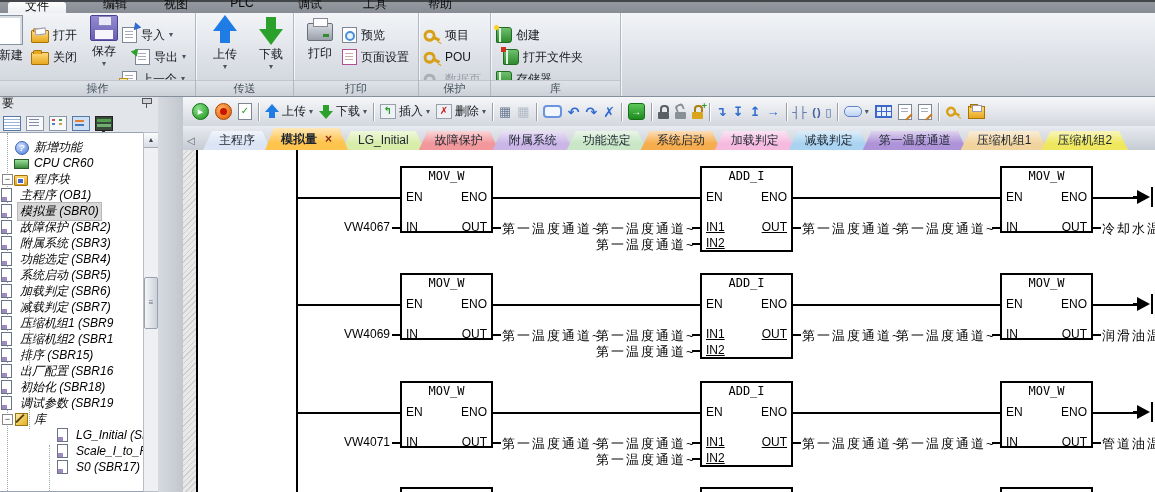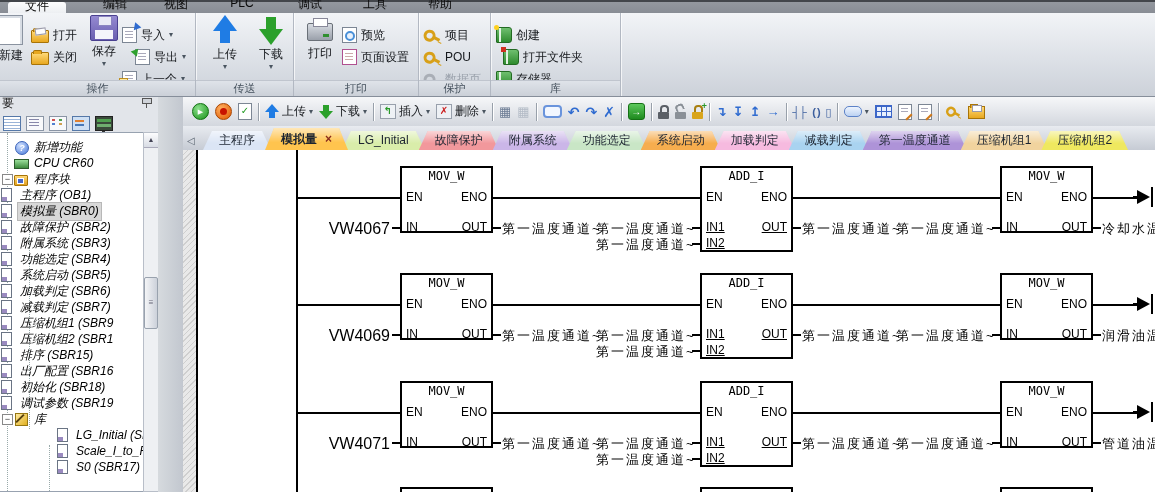--- a/index.html
+++ b/index.html
@@ -170,21 +170,21 @@
   .d-i2{left:509px;top:77px}
   .fbox{position:absolute;top:0;width:89px;border:2px solid #000;background:#fff;
         font-size:12px;color:#000;}
   .b1{left:217px;height:63px}.b2{left:517px;height:82px}.b3{left:817px;height:63px}
   .btitle{position:absolute;top:1px;left:0;right:0;text-align:center;font-family:"DejaVu Sans Mono",monospace;font-size:12px;}
   .bpin{position:absolute;font-size:12px;}
   .p-en{top:22px;left:4px}.p-eno{top:22px;right:4px}
   .p-in{top:52px;left:4px;text-decoration:underline}.p-out{top:52px;right:4px;text-decoration:underline}
   .p-in1{top:52px;left:4px;text-decoration:underline}.p-in2{top:68px;left:4px;text-decoration:underline}
   .flbl{position:absolute;top:54px;font-size:13px;letter-spacing:2px;white-space:nowrap;color:#000;}
-  .l-input{left:119px;width:88px;text-align:right;font-size:16px;letter-spacing:0;}
+  .l-input{left:119px;width:88px;text-align:right;font-size:12px;letter-spacing:0;}
   .l-o1{left:319px}.l-i1{left:413px;width:96px;text-align:right}.l-i2{left:413px;width:96px;text-align:right;top:70px}
   .l-o2{left:619px}.l-i3{left:713px;width:96px;text-align:right}.l-out{left:919px}
   .endarrow{position:absolute;left:950px;top:21px;}
   .pbox{position:absolute;top:337px;width:89px;height:3px;border:2px solid #000;border-bottom:none;background:#fff;}
   .pb1{left:217px}.pb2{left:517px}.pb3{left:817px}
 </style>
 </head>
 <body>
 
 <div class="screen">

